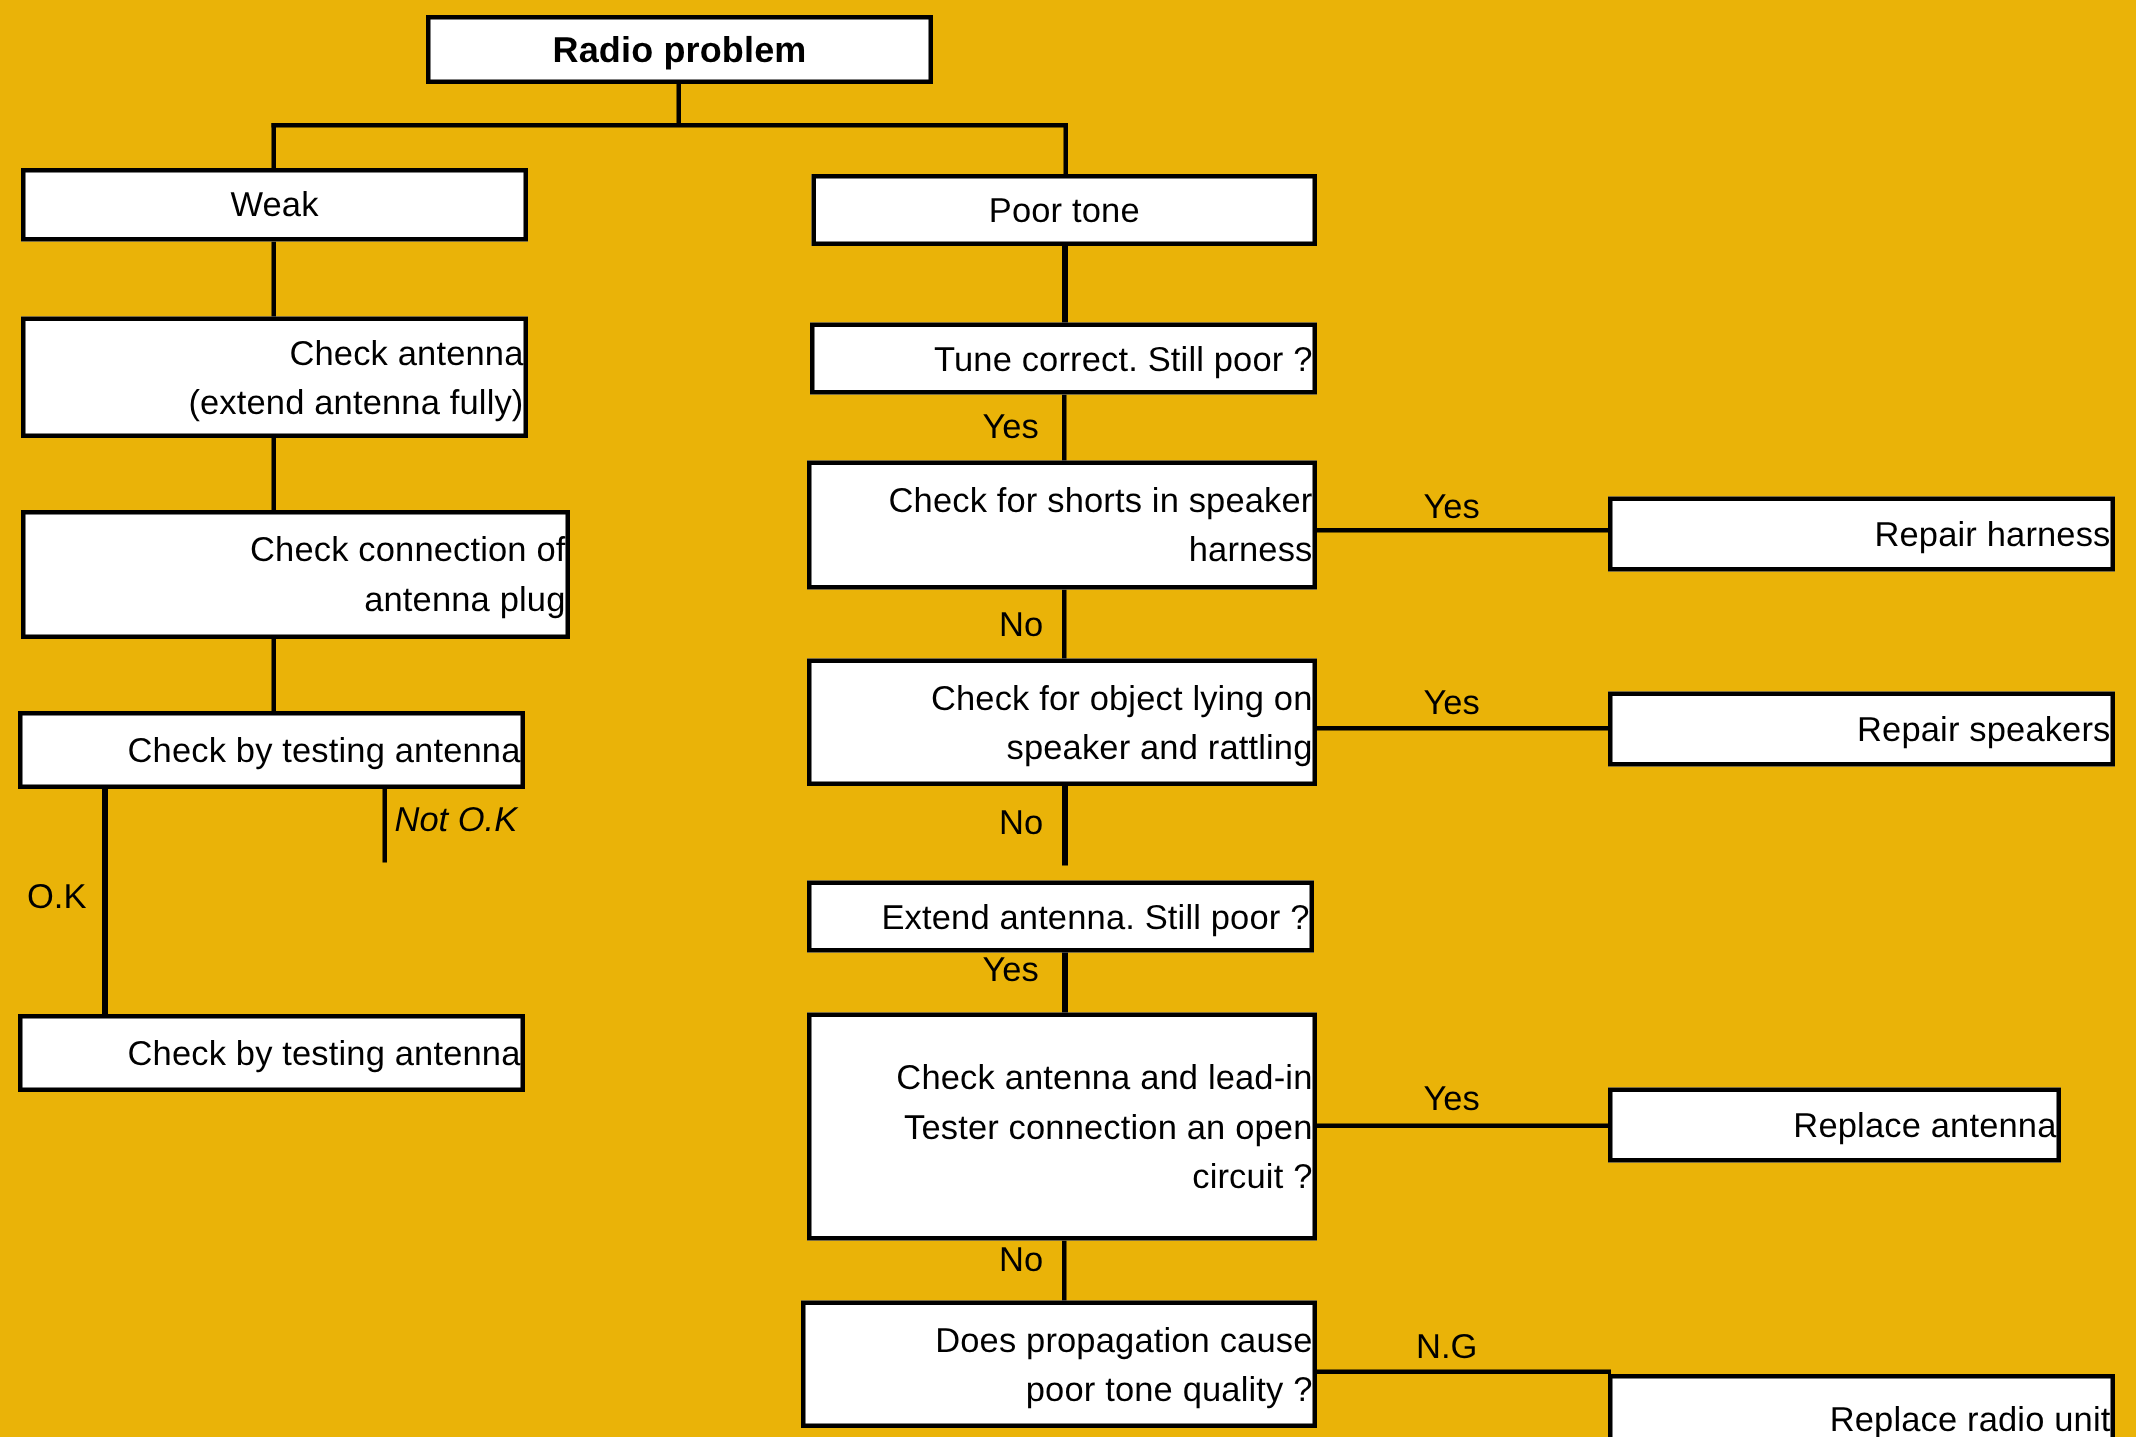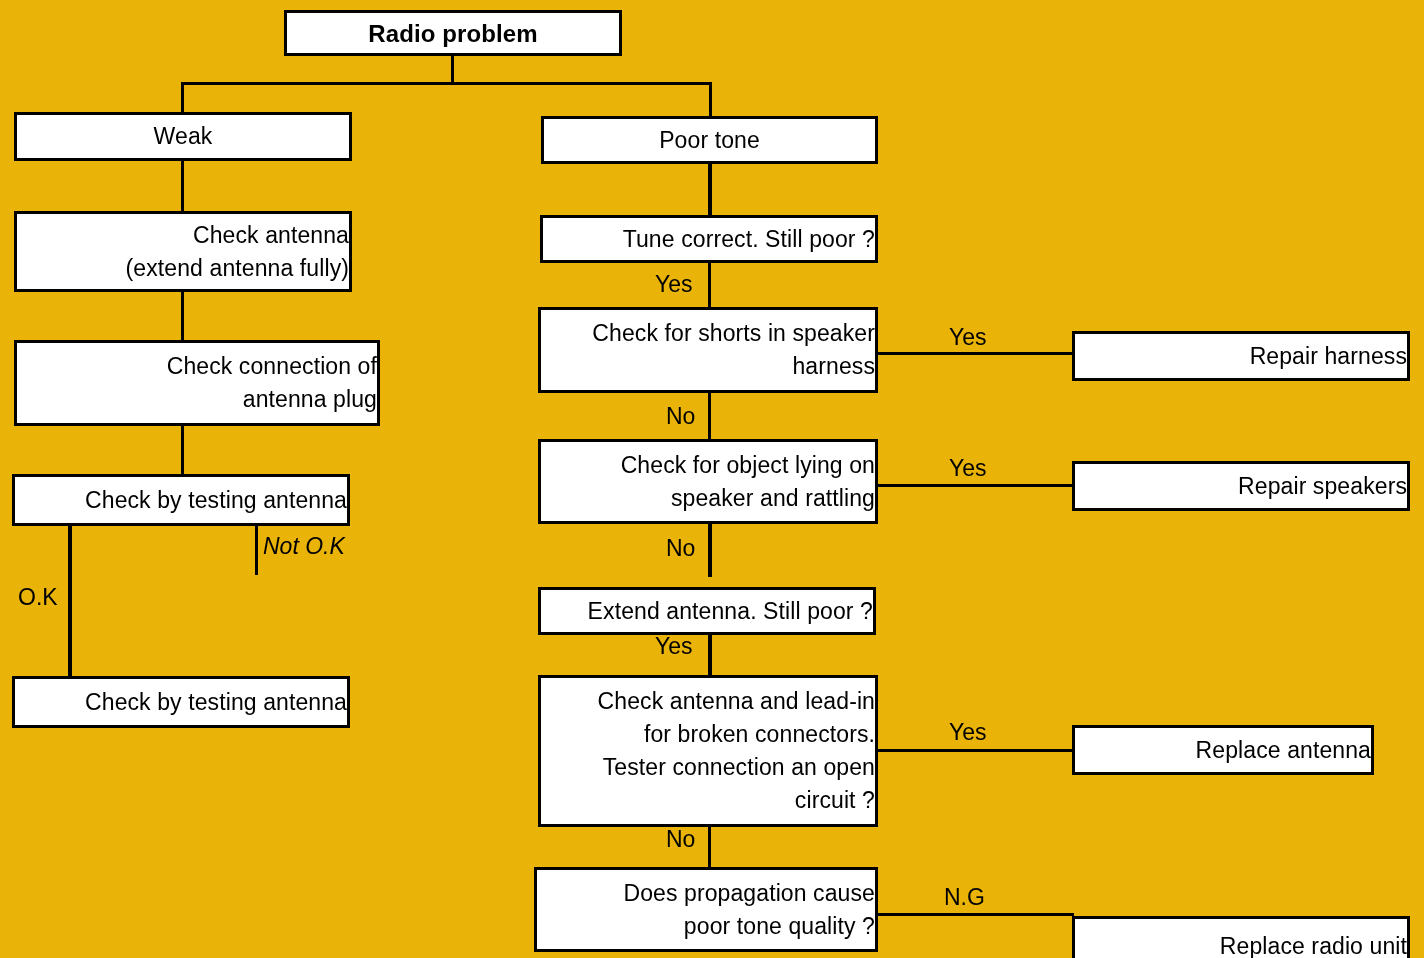--- a/index.html
+++ b/index.html
@@ -157,21 +157,20 @@
 
   <div class="node left" style="left:538px; top:576px; width:338px; height:48px;margin-top:11px;">
     <span class="line">Extend antenna. Still poor ?</span>
   </div>
 
   <div class="edge v" style="left:708px; top:624px; width:4px; height:52px;"></div>
   <div class="edgelabel" style="left:655px; top:634px;">Yes</div>
 
   <div class="node left" style="left:538px; top:675px; width:340px; height:152px;">
     <span class="line">Check antenna and lead-in</span>
-    <span class="line">for broken connectors.</span>
     <span class="line">Tester connection an open</span>
     <span class="line">circuit ?</span>
   </div>
 
   <div class="edge h" style="left:876px; top:749px; width:198px; height:3px;"></div>
   <div class="edgelabel" style="left:949px; top:720px;">Yes</div>
   <div class="node left" style="left:1072px; top:725px; width:302px; height:50px;">
     <span class="line">Replace antenna</span>
   </div>
 

